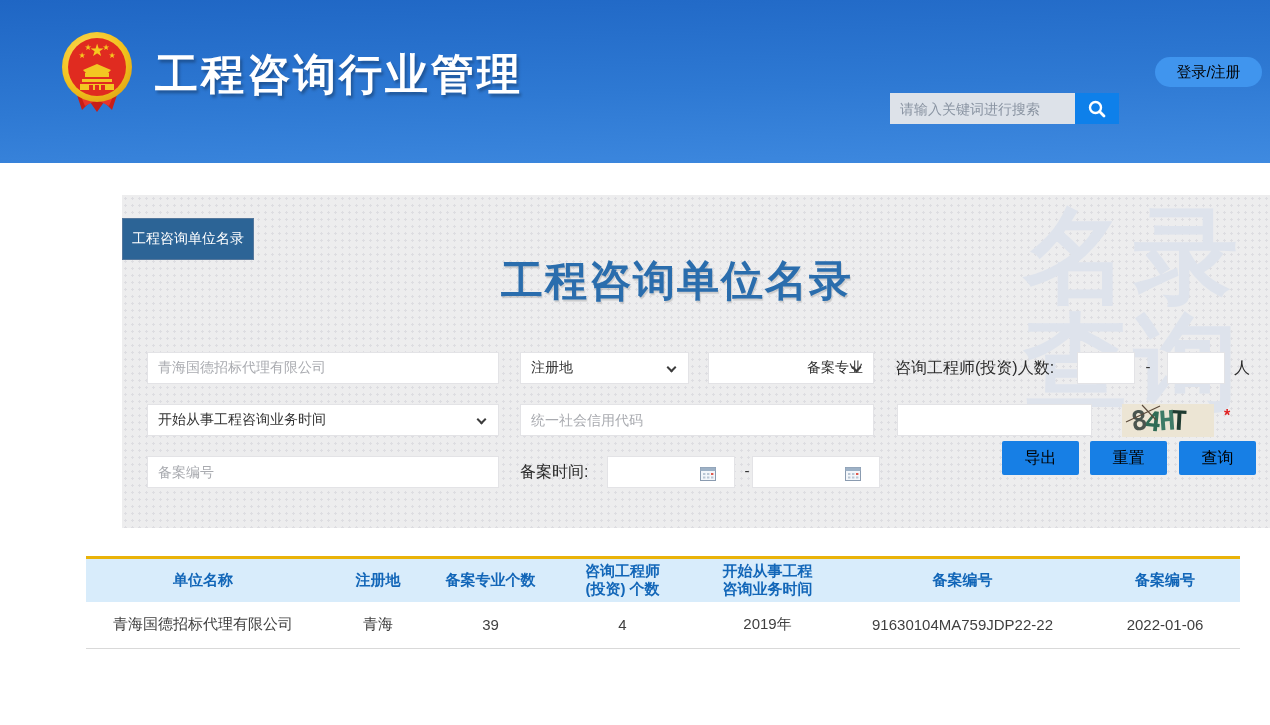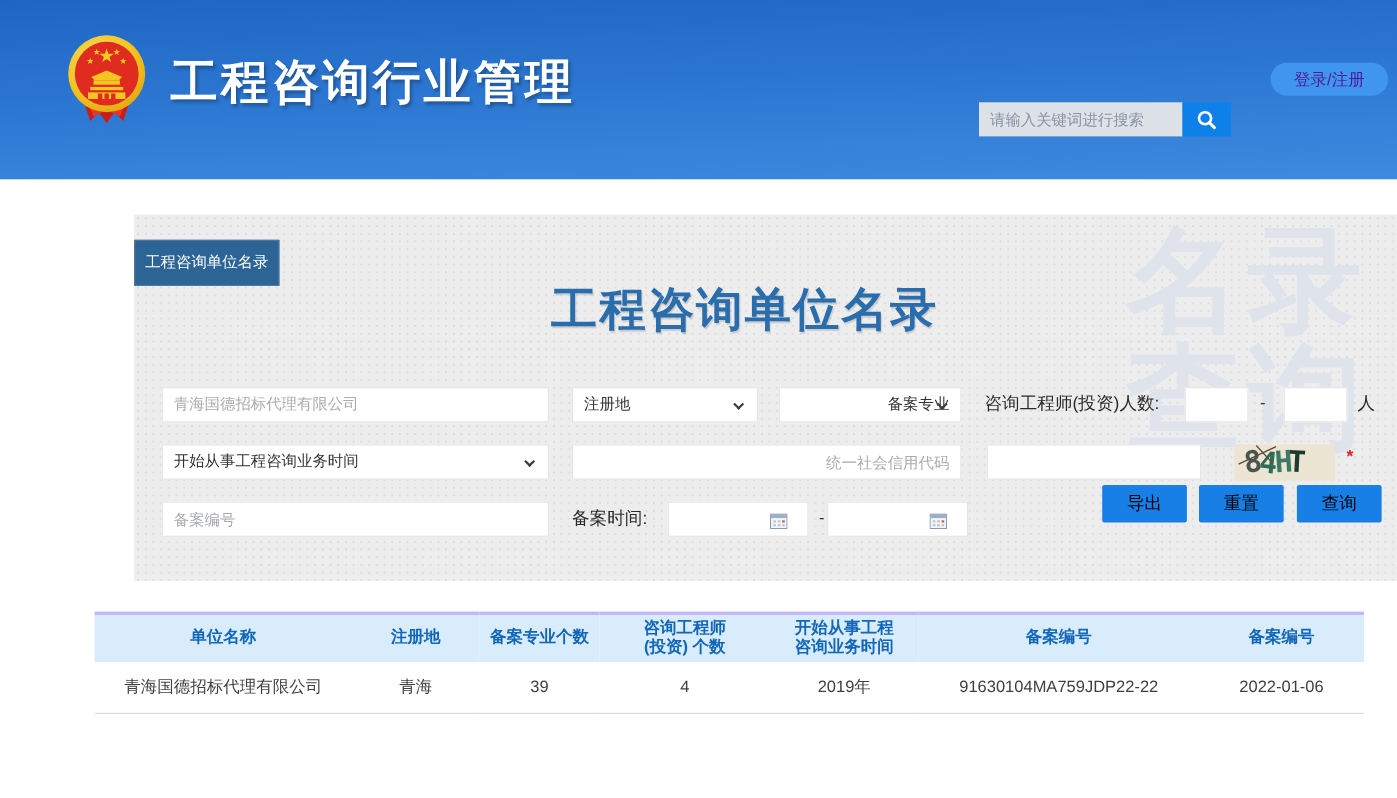--- a/index.html
+++ b/index.html
@@ -12,21 +12,21 @@
   .emblem { position:absolute; left:58px; top:30px; width:78px; height:84px; }
   .site-title { position:absolute; left:155px; top:46px; color:#fff; font-size:43px;
     font-weight:bold; letter-spacing:3px; text-shadow:2px 3px 3px rgba(0,0,0,.28); }
   .search-group { position:absolute; left:890px; top:57px; height:31px; display:flex;margin-top:36px; }
   .search-input { width:185px; height:31px; border:none; outline:none; background:#dde2e9;
     padding:0 10px; font-size:14px; color:#333; font-family:inherit; }
   .search-input::placeholder { color:#8a94a2; }
   .search-btn { width:44px; height:31px; border:none; background:#0e80ea; cursor:pointer;
     display:flex; align-items:center; justify-content:center; }
   .login-pill { position:absolute; left:1155px; top:57px; width:107px; height:30px;
-    border:none; border-radius:16px; background:#4095ee; color:#4c1d95; font-size:15px;
+    border:none; border-radius:16px; background:#4095ee; color:#000000; font-size:15px;
     font-family:inherit; cursor:pointer; }
 
   
   .panel { position:absolute; left:80px; top:195px; width:1158px; height:333px;
     background-color:#ededee;
     background-image:radial-gradient(circle,#dddde1 1px,transparent 1.2px);
     background-size:7px 7px;margin-left:42px; }
   .panel-tab { position:absolute; left:0; top:23px; width:132px; height:42px;
     background:#2c6496; border:1px solid #54779c; color:#fff; font-size:14px;
     display:flex; align-items:center; justify-content:center; cursor:pointer; }
@@ -61,21 +61,21 @@
   .cap3 { color:#1e3b31; transform:rotate(3deg); margin-left:-4px; }
   .cap-lines { position:absolute; left:0; top:0; }
   .req-star { position:absolute; left:1102px; top:212px; color:#e02020; font-size:16px;
     font-weight:bold; z-index:2; }
   .btn { position:absolute; top:246px; width:77px; height:34px; border:none;
     border-radius:2px; background:#177fe5; color:#000000; font-size:16px;
     font-family:inherit; cursor:pointer; z-index:2; }
 
   
   .result-table { position:absolute; left:86px; top:556px; width:1154px;
-    border-collapse:collapse; border-top:3px solid #c4b5fd; }
+    border-collapse:collapse; border-top:3px solid #eab308; }
   .result-table th { background:#d8ecfb; color:#1266b8; font-size:15px; font-weight:bold;
     height:44px; text-align:center; white-space:pre-line; line-height:1.25;
     vertical-align:middle; }
   .result-table td { background:#fff; color:#3f3f3f; font-size:15px; height:47px;
     text-align:center; border-bottom:1px solid #d9d9d9; vertical-align:middle; }
 </style>
 </head>
 <body>
 
 <div class="site-header">
@@ -142,21 +142,21 @@
   <div class="flabel" style="left:773px; top:157px;">咨询工程师(投资)人数:</div>
   <input class="field" style="left: 955px; top: 157px; width: 58px;" type="text">
   <div class="dashsep" style="left:1016px; top:157px;">-</div>
   <input class="field" style="left: 1045px; top: 157px; width: 58px;" type="text">
   <div class="flabel" style="left:1112px; top:157px;">人</div>
 
   <div class="field selectbox" style="left:25px; top:209px; width:352px;">
     <span>开始从事工程咨询业务时间</span>
     <i class="chev"></i>
   </div>
-  <input class="field" style="left: 398px; top: 209px; width: 354px; text-align: right;" type="text" placeholder="统一社会信用代码">
+  <input class="field" style="left: 398px; top: 209px; width: 354px;" type="text" placeholder="统一社会信用代码">
   <input class="field" style="left: 775px; top: 209px; width: 195px;" type="text">
   <div class="captcha-img">
     <span class="cap0">8</span><span class="cap1">4</span><span class="cap2">H</span><span class="cap3">T</span>
     <svg class="cap-lines" width="92" height="33">
       <line x1="4" y1="18" x2="38" y2="2" stroke="#5a4a3a" stroke-width="1.3"></line>
       <line x1="20" y1="1" x2="34" y2="16" stroke="#5a4a3a" stroke-width="1.1"></line>
     </svg>
   </div>
   <div class="req-star">*</div>
 

